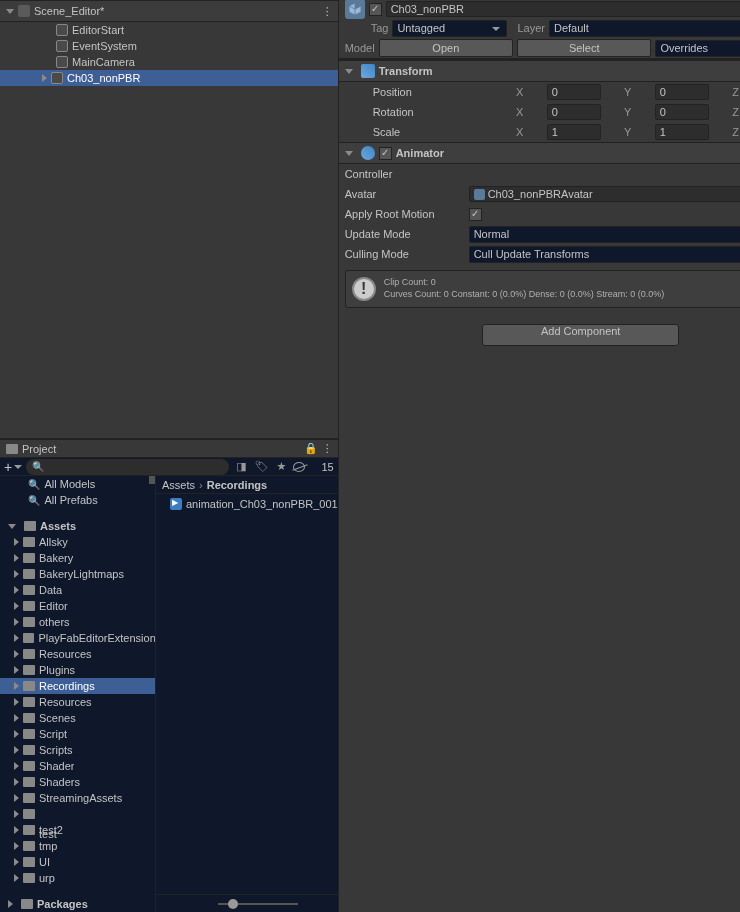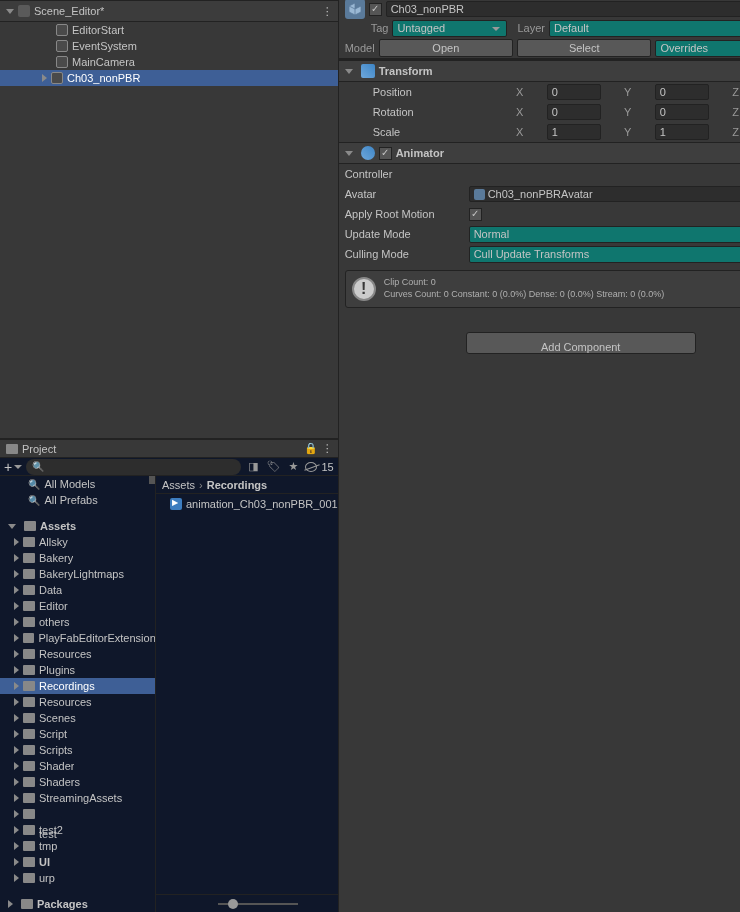--- a/index.html
+++ b/index.html
@@ -27,21 +27,21 @@
 .proj-tab { display: flex; align-items: center; height: 18px; padding: 0 6px; background: #383838; border-bottom: 1px solid #222; }
 .proj-tab .folder-icon { width: 12px; height: 10px; background: #888; border-radius: 1px; margin-right: 4px; display:inline-block; }
 .proj-tab .spacer{flex:1;}
 .proj-toolbar { display: flex; align-items: center; height: 18px; padding: 0 4px; border-bottom: 1px solid #222; gap: 4px; }
 .plus-menu { display:flex; align-items:center; color:#C4C4C4; }
 .plus-menu .plus{font-size:14px;}
 .search-box { flex: 1; display:flex; align-items:center; background: #2D2D2D; border-radius: 9px; height:16px; padding:0 6px; }
 .search-box .mag { font-size:10px; color:#888; margin-right:4px; }
 .search-box input { background: transparent; border: none; outline: none; flex:1; color:#C4C4C4; }
 .tb-icon { width:16px; height:16px; display:flex; align-items:center; justify-content:center; color:#999; font-size:11px; }
-.tb-count { display:flex; align-items:center; gap:4px; color:#C4C4C4; }
+.tb-count { display:flex; align-items:center; gap:16px; color:#C4C4C4; }
 .eye-off { position:relative; width:12px; height:10px; border:1px solid #999; border-radius:50%; display:inline-block; }
 .eye-off::after { content:''; position:absolute; left:-2px; top:4px; width:16px; height:1px; background:#999; transform:rotate(-20deg); }
 .proj-body { flex: 1; display: flex; overflow: hidden; }
 .proj-left { width: 156px; border-right: 1px solid #222; overflow: hidden; position:relative; }
 .fav-row { display:flex; align-items:center; height:16px; padding-left:28px; }
 .fav-row .mag { color:#4E9CE8; margin-right:4px; font-size:10px; }
 .tree-head { display:flex; align-items:center; height:16px; padding-left:8px; font-weight:bold; margin-top:10px;}
 .tree-row { display:flex; align-items:center; height:16px; padding-left:14px; }
 .tree-row.selected { background:#3E5F96; color:#fff; }
 .tree-row.selected *{color:#fff;}
@@ -60,21 +60,21 @@
 
 .insp-header { display:flex; align-items:center; height:18px; padding:2px 6px; background:#383838; gap:4px;}
 .cube-icon { width:20px; height:20px; background:#5A7A9A; border-radius:3px; display:flex; align-items:center; justify-content:center;}
 .checkbox { width:13px; height:13px; background:#555; border:1px solid #222; display:flex; align-items:center; justify-content:center; cursor:pointer;}
 .checkbox.checked::after { content:'✓'; color:#C4C4C4; font-size:10px; line-height:1;}
 .name-input { flex:1; background:#2D2D2D; border:1px solid #222; height:16px; padding:0 4px; color:#C4C4C4; border-radius:2px;}
 .static-label { color:#C4C4C4; padding-left:6px; }
 .dd-arrow { width:0; height:0; border-width:4px 4px 0 4px; border-style:solid; border-color:#999 transparent transparent transparent; display:inline-block; margin-left:2px;}
 .row2 { display:flex; align-items:center; height:20px; padding:2px 6px; gap:4px;}
 .label { color:#999; }
-.dropdown { background:#0f766e; border:1px solid #222; border-radius:2px; height:17px; display:flex; align-items:center; padding:0 4px; flex:1; position:relative; cursor:pointer;}
+.dropdown { background:#0f172a; border:1px solid #222; border-radius:2px; height:17px; display:flex; align-items:center; padding:0 4px; flex:1; position:relative; cursor:pointer;}
 .dropdown .dd-arrow { position:absolute; right:6px; top:6px;}
 .btn { background:#585858; border:1px solid #222; border-radius:2px; height:18px; display:flex; align-items:center; justify-content:center; padding:0 8px; cursor:pointer;}
 .row3 { display:flex; align-items:center; height:20px; padding:1px 6px; gap:4px;}
 .divider { height:2px; background:#222;}
 
 
 .comp-head { display:flex; align-items:center; height:22px; padding:0 6px; background:#3E3E3E; border-top:1px solid #222; border-bottom:1px solid #222; gap:4px;}
 .comp-icon { width:14px; height:14px; display:inline-block;}
 .transform-icon { background:linear-gradient(45deg,#6FA8DC,#3D85C6); border-radius:2px;}
 .animator-icon { background:linear-gradient(45deg,#6FA8DC,#3D85C6); border-radius:50%;}
@@ -95,21 +95,21 @@
 .obj-field { background:#2D2D2D; border:1px solid #222; border-radius:2px; height:16px; flex:1; display:flex; align-items:center; padding:0 4px; color:#C4C4C4; position:relative;}
 .obj-icon { width:11px; height:11px; background:#5A7A9A; border-radius:2px; margin-right:3px; display:inline-block;}
 .obj-picker { position:absolute; right:2px; top:1px; width:12px; height:12px; border:1px solid #777; border-radius:6px; display:flex; align-items:center; justify-content:center; cursor:pointer;}
 .obj-picker::after{content:'⊙'; font-size:8px; color:#aaa;}
 
 .info-box { margin:6px; border:1px solid #222; border-radius:3px; background:#3E3E3E; padding:6px; display:flex; gap:8px;}
 .info-icon { width:24px; height:24px; border-radius:12px; background:#CCC; border:2px solid #888; color:#383838; display:flex; align-items:center; justify-content:center; font-size:16px; font-weight:bold; align-self:center;}
 .info-text { flex:1; font-size:9px; line-height:1.3; color:#B0B0B0;}
 .info-text div{font-size:9px; color:#B0B0B0;}
 .add-comp-wrap { display:flex; justify-content:center; padding:10px;}
-.add-comp-btn { background:#585858; border:1px solid #222; border-radius:3px; width:230px; height:22px; display:flex; align-items:flex-end; justify-content:center; cursor:pointer;margin-top:8px;}
+.add-comp-btn { background:#585858; border:1px solid #222; border-radius:3px; width:197px; height:22px; display:flex; align-items:flex-start; justify-content:center; cursor:pointer;}
 .scroll-indicator { position:absolute; top:0; right:0; width:6px; height:8px; background:#555;}
 </style>
 </head>
 <body>
 
 <div class="left">
 
   <div class="hierarchy">
     <div class="hier-head">
       <span class="tri tri-down"></span>
@@ -278,21 +278,21 @@
               <span style="white-space: nowrap; overflow: hidden;">test2</span>
             </div>
             <div class="tree-row">
               <span class="tri tri-right"></span>
               <span class="folder"></span>
               <span style="white-space: nowrap; overflow: hidden;">tmp</span>
             </div>
             <div class="tree-row">
               <span class="tri tri-right"></span>
               <span class="folder"></span>
-              <span style="white-space: nowrap; overflow: hidden; font-weight: bold;">UI</span>
+              <span style="white-space: nowrap; overflow: hidden;">UI</span>
             </div>
             <div class="tree-row">
               <span class="tri tri-right"></span>
               <span class="folder"></span>
               <span style="white-space: nowrap; overflow: hidden;">urp</span>
             </div>
           </div>
         <div class="tree-head">
           <span class="tri tri-right"></span>
           <span class="folder-icon" style="width:12px;height:10px;background:#888;border-radius:1px;margin:0 4px;display:inline-block;"></span>

